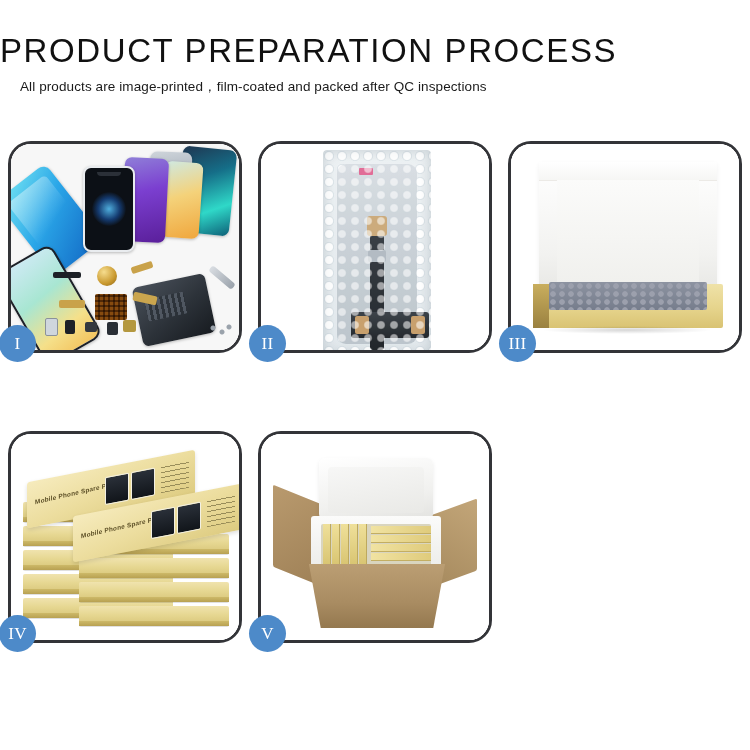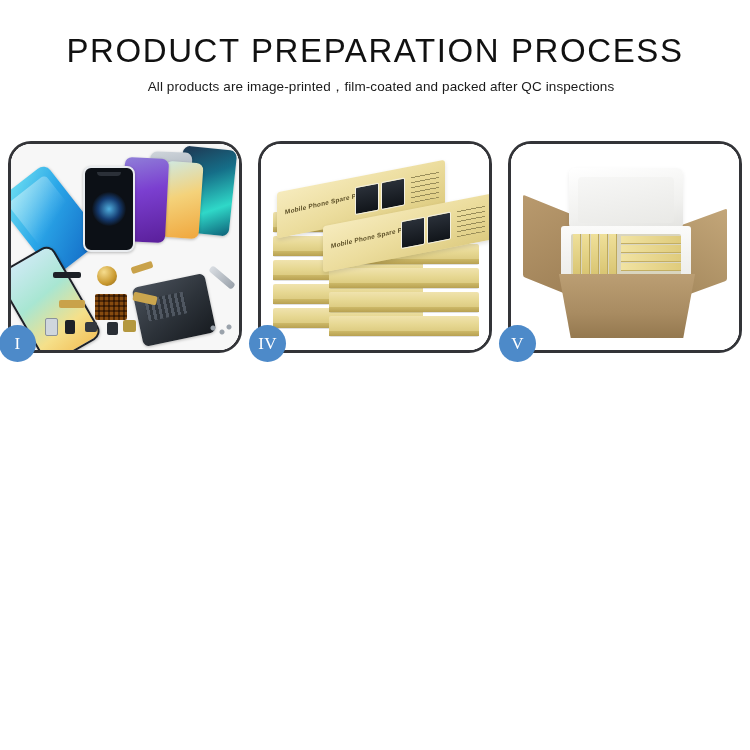--- a/index.html
+++ b/index.html
@@ -13,37 +13,37 @@
     overflow: hidden;
     font-family: "Liberation Sans", "DejaVu Sans", sans-serif;
     color: #111111;
     position: relative;
   }
 
   
   .header {
     width: 750px;
     padding-top: 34px;
-    text-align: center;
+    text-align: left;
   }
   .page-title {
     font-size: 33px;
     font-weight: 400;
     letter-spacing: 1.6px;
     color: #111111;
     line-height: 1.05;
     margin: 0;
     white-space: nowrap;
   }
   .page-subtitle {
     font-size: 13.5px;
     font-weight: 400;
     letter-spacing: 0.1px;
     color: #1a1a1a;
-    margin: 9px 0 0 0;
+    margin: 9px 0 0 8px;
     white-space: nowrap;
     padding-left: 12px;
   }
 
   
   .panel-grid {
     position: absolute;
     top: 141px;
     left: 8px;
     width: 734px;
@@ -460,21 +460,49 @@
         <div class="bar-part bp7"></div>
         <div class="bar-part bp8"></div>
         <div class="bar-part bp9"></div>
         <div class="tool"></div>
         <div class="screws"></div>
       </div>
     </div>
     <div class="badge">I</div>
   </div>
 
-
+  <div class="panel p2">
+    <div class="panel-inner">
+      <div class="stage">
+        <div class="bubblepack">
+          <div class="lcd">
+            <div class="pink-tab"></div>
+            <div class="lcd-flex"></div>
+            <div class="lcd-ic"></div>
+            <div class="lcd-conn"></div>
+          </div>
+          <div class="bubble-overlay"></div>
+        </div>
+      </div>
+    </div>
+    <div class="badge">II</div>
+  </div>
+
+  <div class="panel p3">
+    <div class="panel-inner">
+      <div class="stage">
+        <div class="b3-lid"></div>
+        <div class="b3-tray"></div>
+        <div class="b3-tray-left"></div>
+        <div class="b3-foam"></div>
+        <div class="b3-shadow"></div>
+      </div>
+    </div>
+    <div class="badge">III</div>
+  </div>
 
   <div class="panel p4">
     <div class="panel-inner">
       <div class="stage">
         <div class="stackwrap">
           <div class="sbox sA1"></div>
           <div class="sbox sA2"></div>
           <div class="sbox sA3"></div>
           <div class="sbox sA4"></div>
           <div class="sbox sA5"></div>

